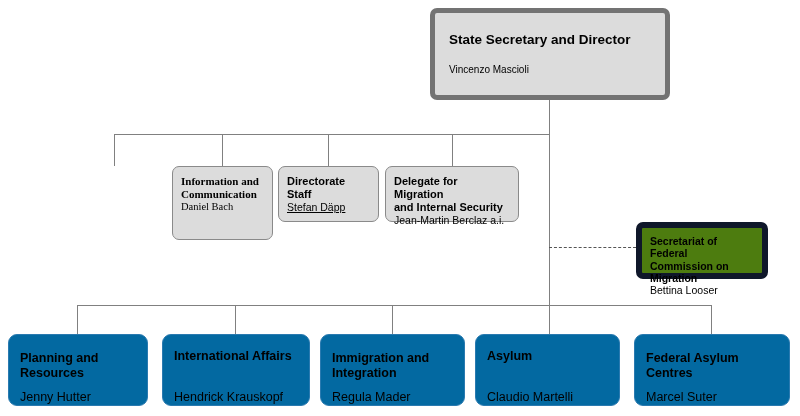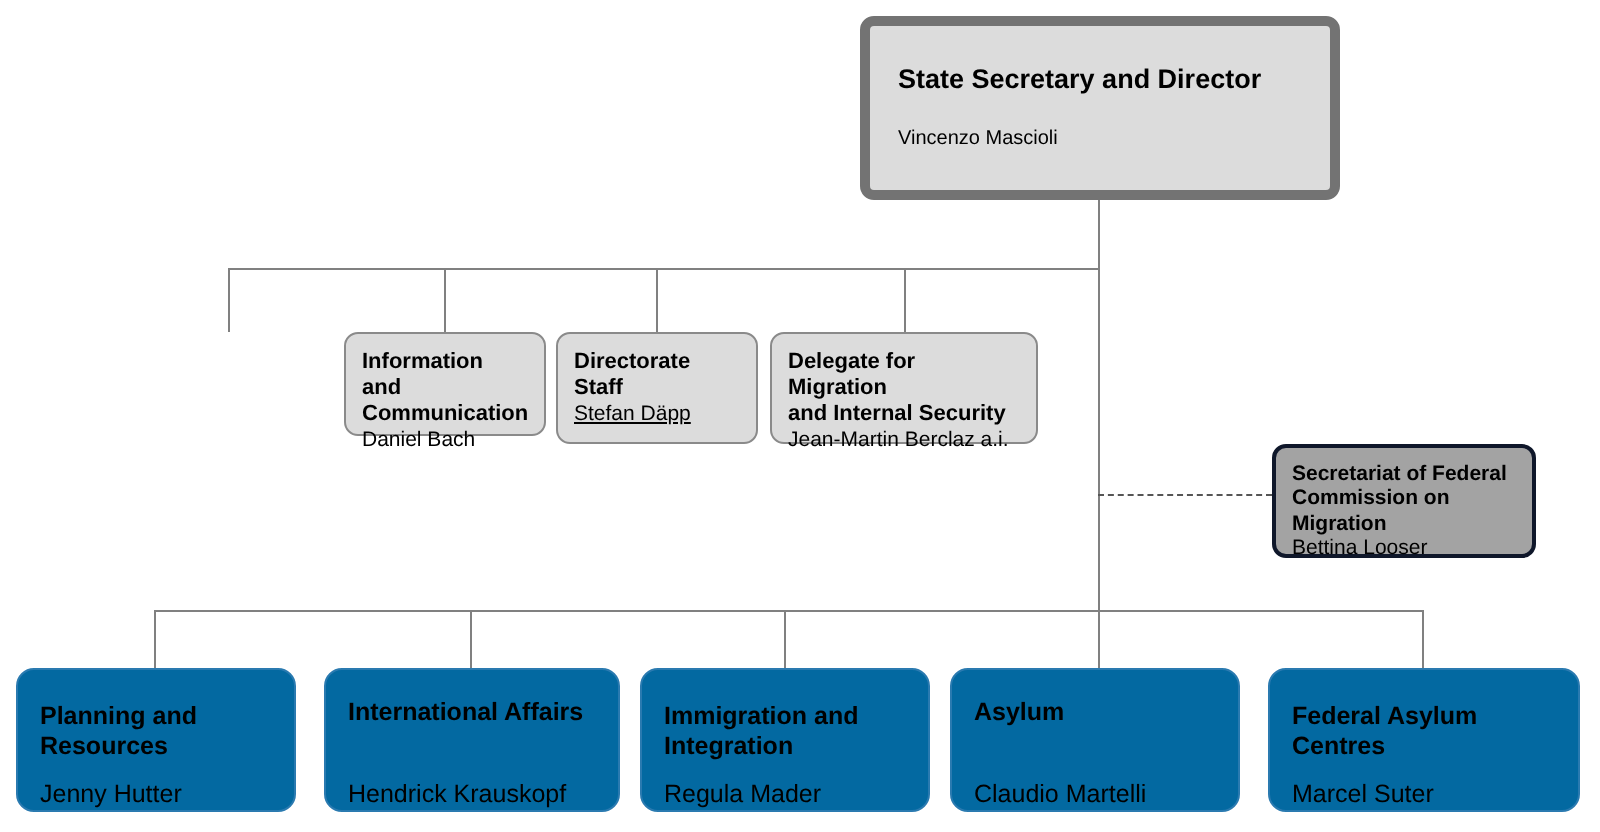--- a/index.html
+++ b/index.html
@@ -65,22 +65,22 @@
     border: 1px solid #8a8a8a;
     padding: 0 8px;
     justify-content: flex-start;
     padding-top: 8px;
   }
   .node-staff .title { font-size: 11px; }
   .node-staff .person { font-size: 10.5px; }
 
   
   .node-secretariat {
-    background: #a3a3a3;
-    border: 2px solid #0f172a;
+    background: #4d7c0f;
+    border: 6px solid #0f172a;
     padding: 7px 8px 0 8px;
     justify-content: flex-start;
   }
   .node-secretariat .title { font-size: 10.5px; }
   .node-secretariat .person { font-size: 10.5px; }
 
   
   .node-division {
     background: #0369a1;
     border: 1.5px solid #2a7ab0;
@@ -115,21 +115,21 @@
   <div class="line line-v" style="left:392px; top:305px; height:30px;"></div>
   <div class="line line-v" style="left:549px; top:305px; height:30px;"></div>
   <div class="line line-v" style="left:711px; top:305px; height:30px;"></div>
 
   <div class="node node-root" style="left:430px; top:8px; width:240px; height:92px;">
     <div class="title">State Secretary and Director</div>
     <div class="person">Vincenzo Mascioli</div>
   </div>
 
 
-  <div class="node node-staff" style="left:172px; top:166px; width:101px; height:52px;">
+  <div class="node node-staff" style="left:172px; top:166px; width:101px; height:74px;font-family:Liberation Serif, serif;">
     <div class="title" style="white-space:pre-line;">Information and
 Communication</div>
     <div class="person" style="white-space:pre-line;">Daniel Bach</div>
   </div>
 
   <div class="node node-staff" style="left:278px; top:166px; width:101px; height:56px;">
     <div class="title" style="white-space:pre-line;">Directorate Staff</div>
     <div class="person" style="white-space:pre-line; text-decoration:underline;">Stefan Däpp</div>
   </div>
 

